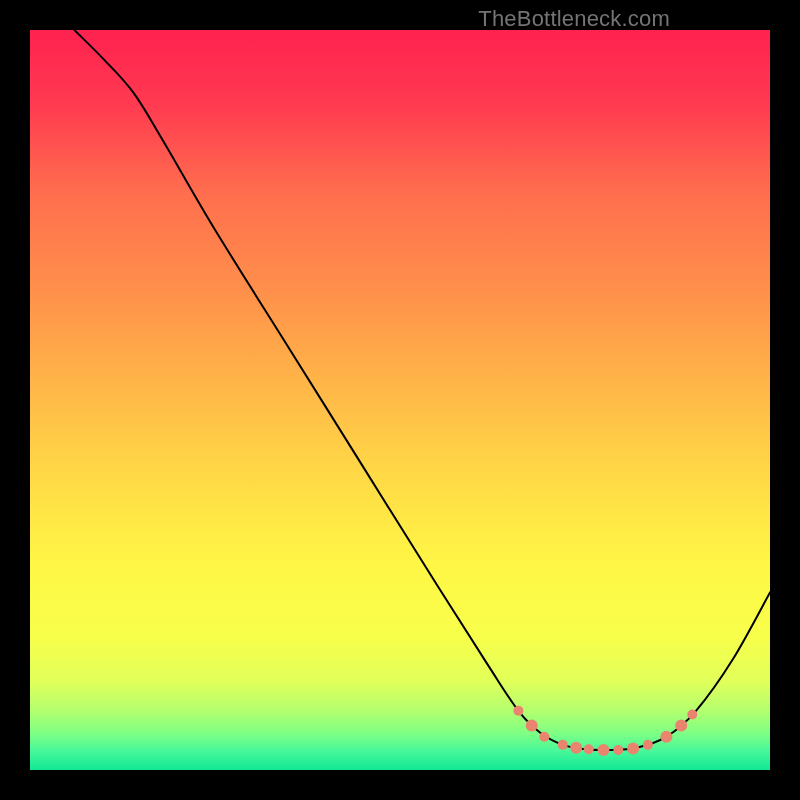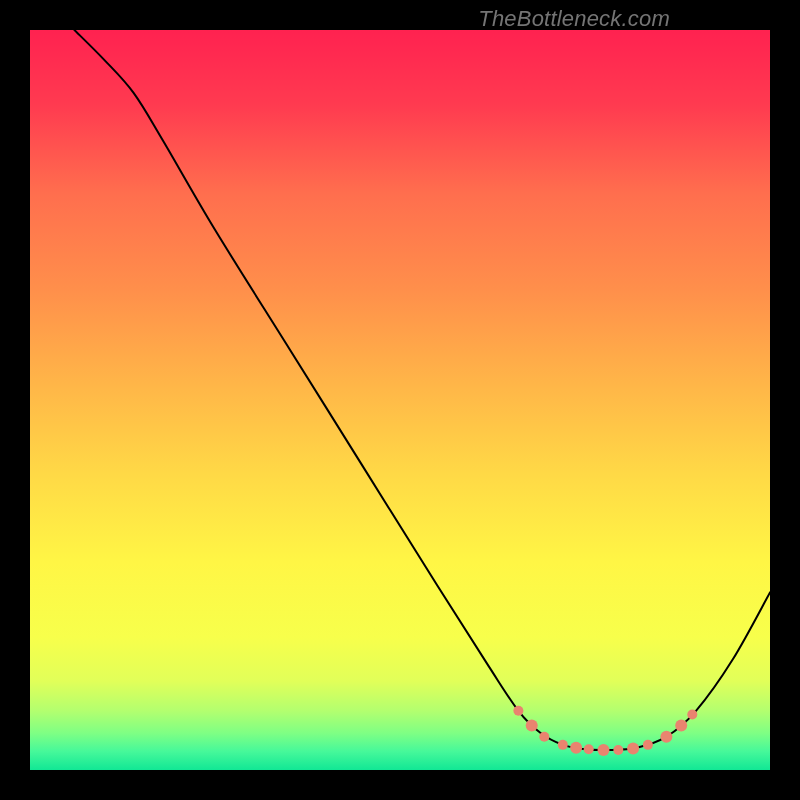--- a/index.html
+++ b/index.html
@@ -9,21 +9,20 @@
     height: 800px;
     overflow: hidden;
     background: #000;
     font-family: Arial, Helvetica, sans-serif;
   }
   .outer {
     width: 700px;
     height: 800px;
     background: #000;
     position: relative;
-    font-style: italic;
   }
   .plot {
     position: absolute;
     left: 30px;
     top: 30px;
     width: 740px;
     height: 740px;
     
   }
   .watermark {

